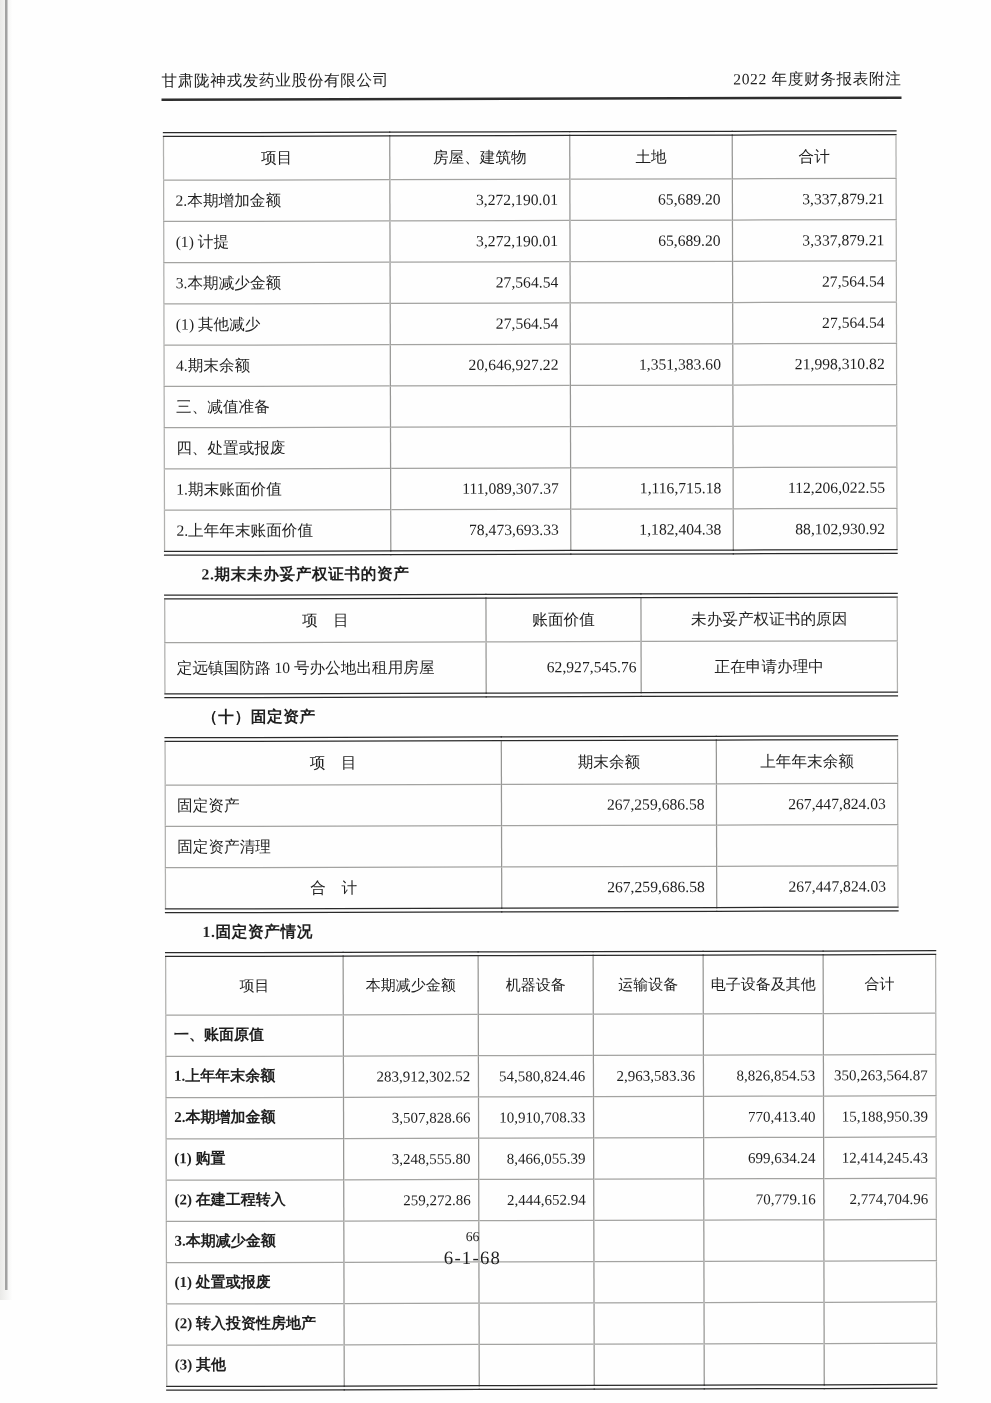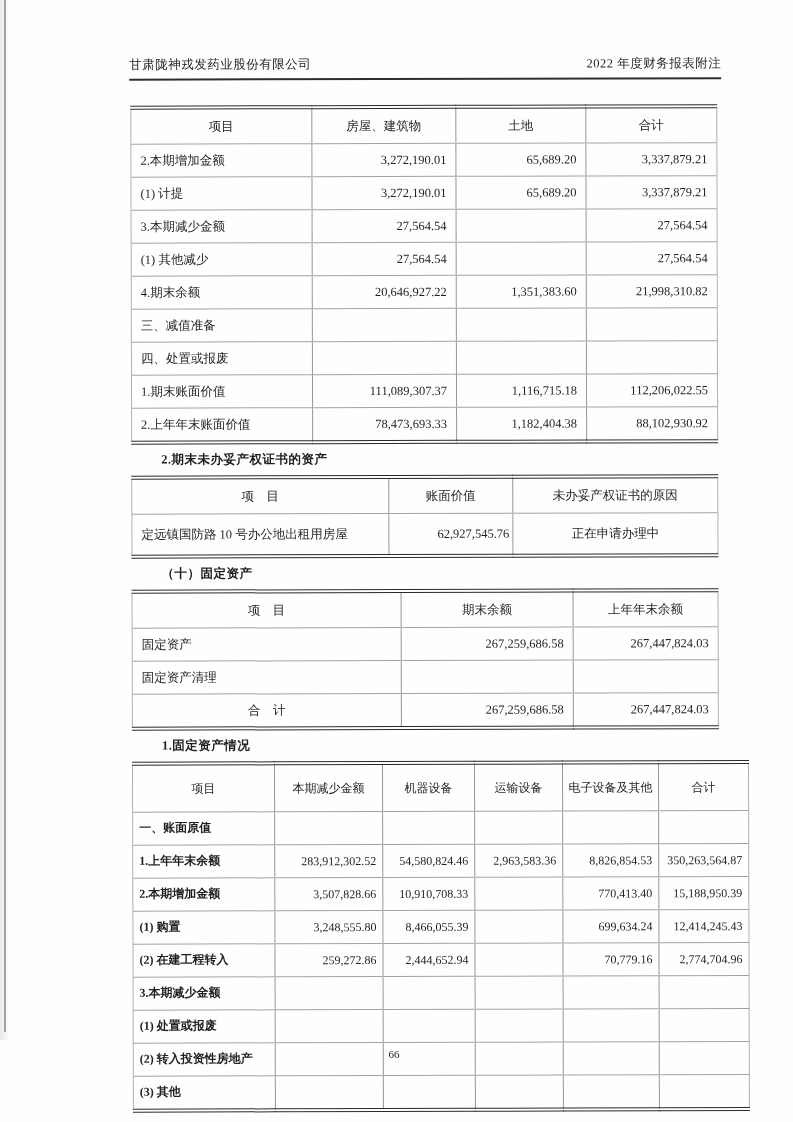--- a/index.html
+++ b/index.html
@@ -89,26 +89,25 @@
   #t4 td:first-child { white-space: normal; line-height: 1.1; font-weight: bold; }
 
   .section-title {
     margin: 7px 0 7px 160px;
     font-size: 12.5px;
     font-weight: bold;
     letter-spacing: 0.5px;
   }
   .doc-footer {
     position: absolute;
-    top: 1048px;
+    top: 984px;
     left: 0;
     width: 756px;
     text-align: center;
     line-height: 1.25;
-    margin-left: 16px;
   }
   .page-number { font-size: 11px; }
   .doc-code { font-size: 15px; letter-spacing: 1px; }
 </style>
 </head>
 <body>
 
 <div class="scan-edge-soft"></div>
 <div class="scan-edge"></div>
 
@@ -344,13 +343,14 @@
           <td></td>
           <td></td>
         </tr>
       </tbody>
   </table>
 
 </div>
 
 <div class="doc-footer">
   <div class="page-number">66</div>
+  <div class="doc-code">6-1-68</div>
 </div>
 
 </body></html>

